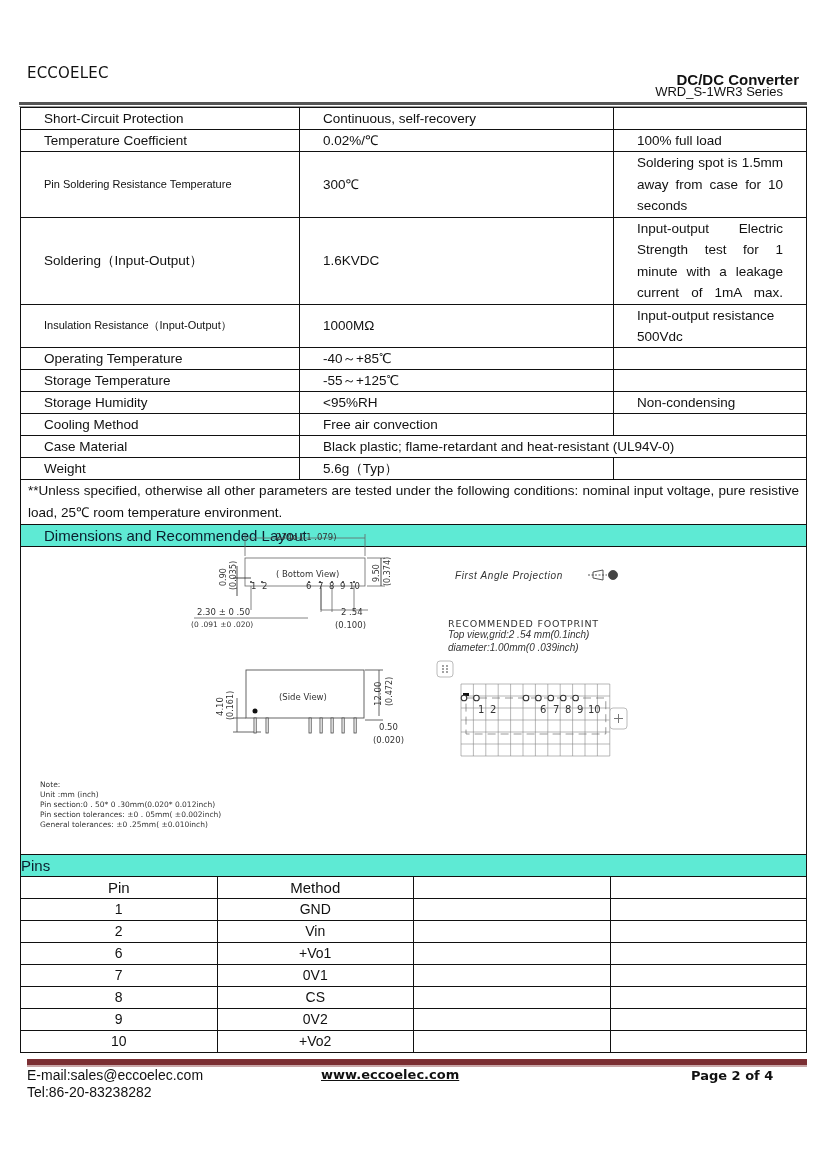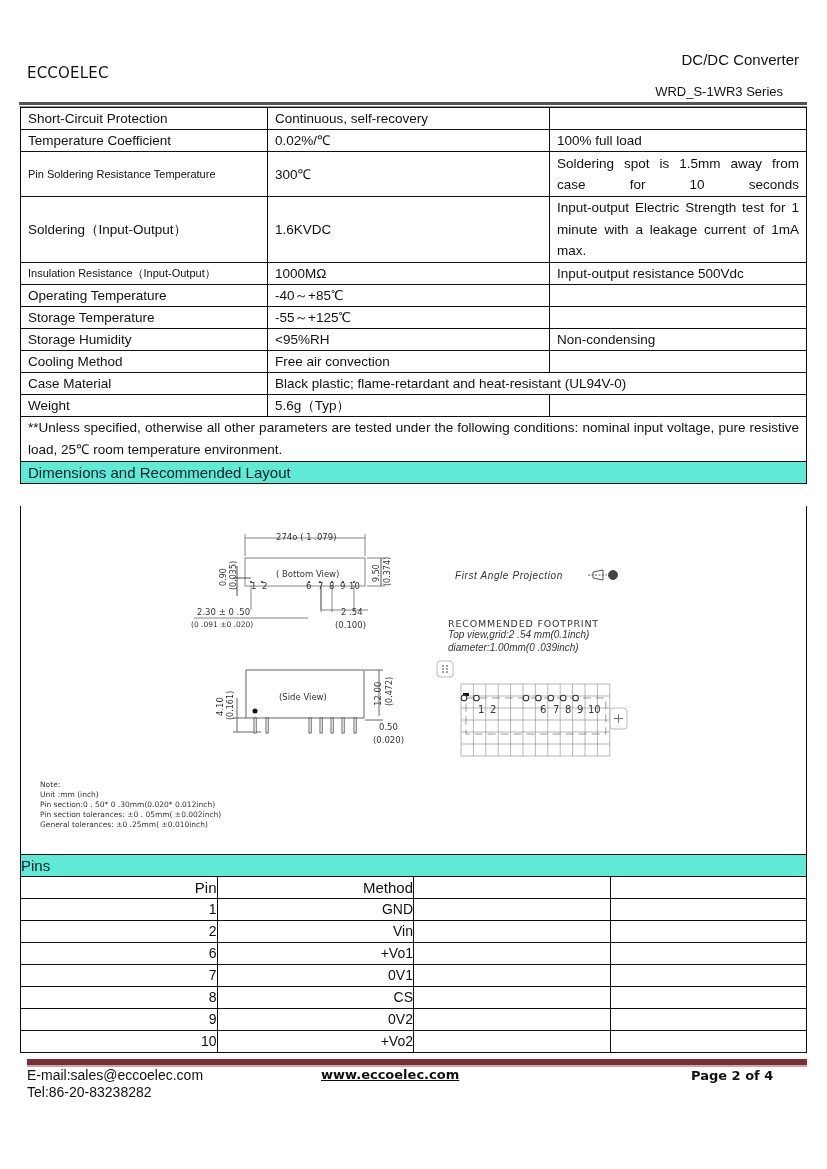--- a/index.html
+++ b/index.html
@@ -1,46 +1,46 @@
 <!DOCTYPE html>
 <html><head>
 <meta charset="utf-8">
 <style>
   html, body { margin: 0; padding: 0; background: #ffffff; }
   body { width: 827px; height: 1169px; position: relative; overflow: hidden;
          font-family: "Liberation Sans", sans-serif; color: #111; }
   .hdr-brand { position: absolute; left: 27px; top: 64px; font-size: 15px; letter-spacing: 0.2px;
                font-family: "DejaVu Sans", sans-serif; font-weight: normal; }
-  .hdr-title { position: absolute; right: 28px; top: 51px; font-size: 15px; }
+  .hdr-title { position: absolute; right: 28px; top: 71px; font-size: 15px; font-weight: bold; }
   .hdr-series { position: absolute; right: 44px; top: 84px; font-size: 13px; }
   .hdr-rule { position: absolute; left: 19px; right: 20px; top: 102px; height: 5px;
               border-top: 3px solid #555; border-bottom: 1px solid #999; box-sizing: border-box; }
 
   table.spec { position: absolute; left: 20px; top: 107px; width: 787px; border-collapse: collapse;
                font-size: 13.5px; table-layout: fixed; }
-  table.spec td { border: 1px solid #111; padding: 0 7px; height: 21px; vertical-align: middle; line-height: 21px; }
+  table.spec td { border: 1px solid #111; padding: 0 23px; height: 21px; vertical-align: middle; line-height: 21px; }
   table.spec td.small { font-size: 11px; }
   table.spec td.c1 { width: 232px; }
   table.spec td.c2 { width: 267px; }
   table.spec td.just { text-align: justify; text-align-last: justify; line-height: 21.5px; }
   table.spec tr.note td { line-height: 22px; padding: 0 7px; }
   .section-bar { background: #5eead4; color: #0b1e2e; font-size: 15px; line-height: 21px; height: 21px; padding: 0 7px; }
 
   .dim-area { position: absolute; left: 20px; top: 506px; width: 785px; height: 348px;
               border-left: 1px solid #111; border-right: 1px solid #111; }
   .dim-svg { position: absolute; left: 0; top: 0; }
   .dtext { font-family: "DejaVu Sans", sans-serif; fill: #333; }
   .itext { font-family: "Liberation Sans", sans-serif; font-style: italic; fill: #333; }
 
   .notes { position: absolute; left: 19px; top: 274px; font-family: "DejaVu Sans", sans-serif;
            font-size: 7.5px; line-height: 10px; color: #333; }
 
   table.pins { position: absolute; left: 20px; top: 854px; width: 787px; border-collapse: collapse;
                font-size: 14px; table-layout: fixed; }
-  table.pins td { border: 1px solid #111; height: 21px; line-height: 21px; text-align: right; padding: 0; }
+  table.pins td { border: 1px solid #111; height: 21px; line-height: 21px; text-align: center; padding: 0; }
   table.pins td.p1 { width: 130px; }
   table.pins td.p2 { width: 157px; }
   table.pins td.p3 { width: 148px; }
   table.pins .section-bar { text-align: left; font-size: 15px; }
 
   .ftr-rule { position: absolute; left: 27px; right: 20px; top: 1059px; height: 6px;
               background: #7b2f33; border-bottom: 2px solid #c9a7a8; box-sizing: content-box; }
   .ftr-email { position: absolute; left: 27px; top: 1067px; font-size: 14px; }
   .ftr-tel { position: absolute; left: 27px; top: 1084px; font-size: 14px; }
   .ftr-web { position: absolute; left: 321px; top: 1067px; font-size: 14px; font-weight: bold;

